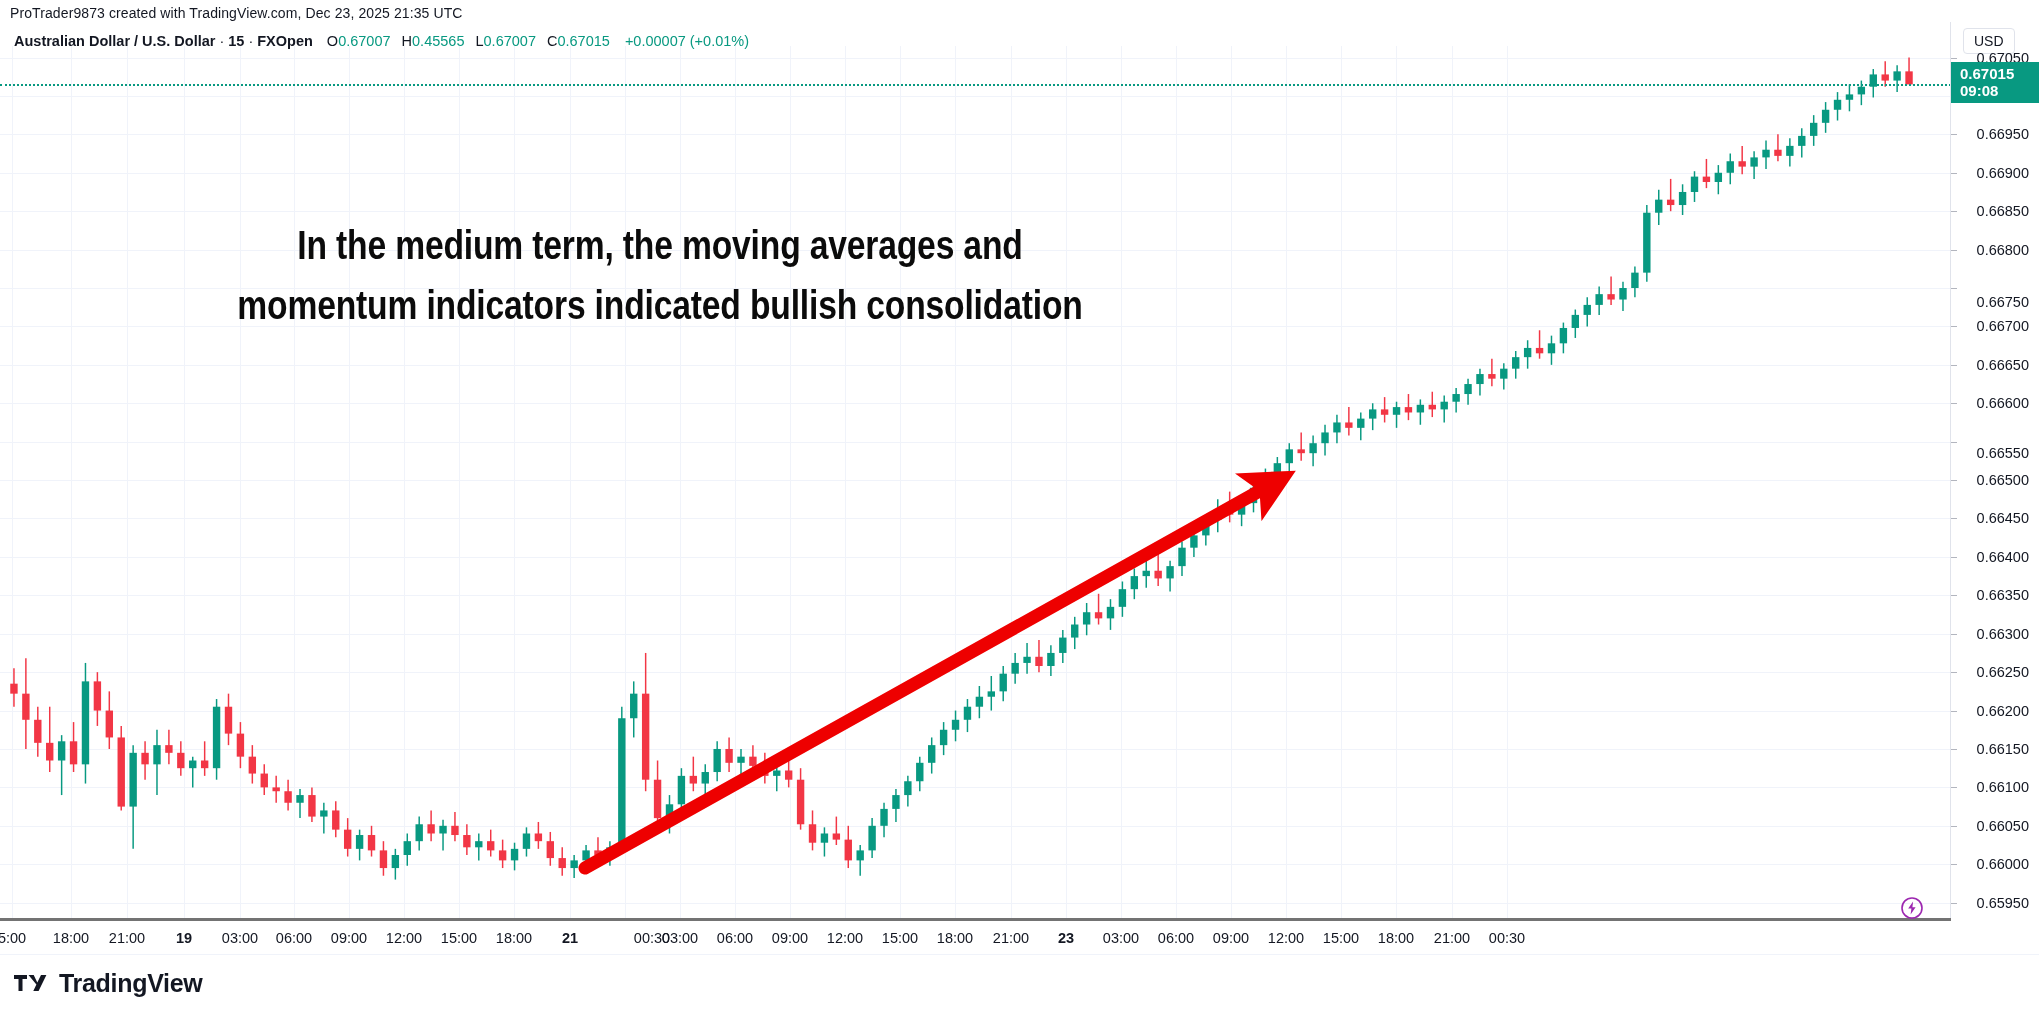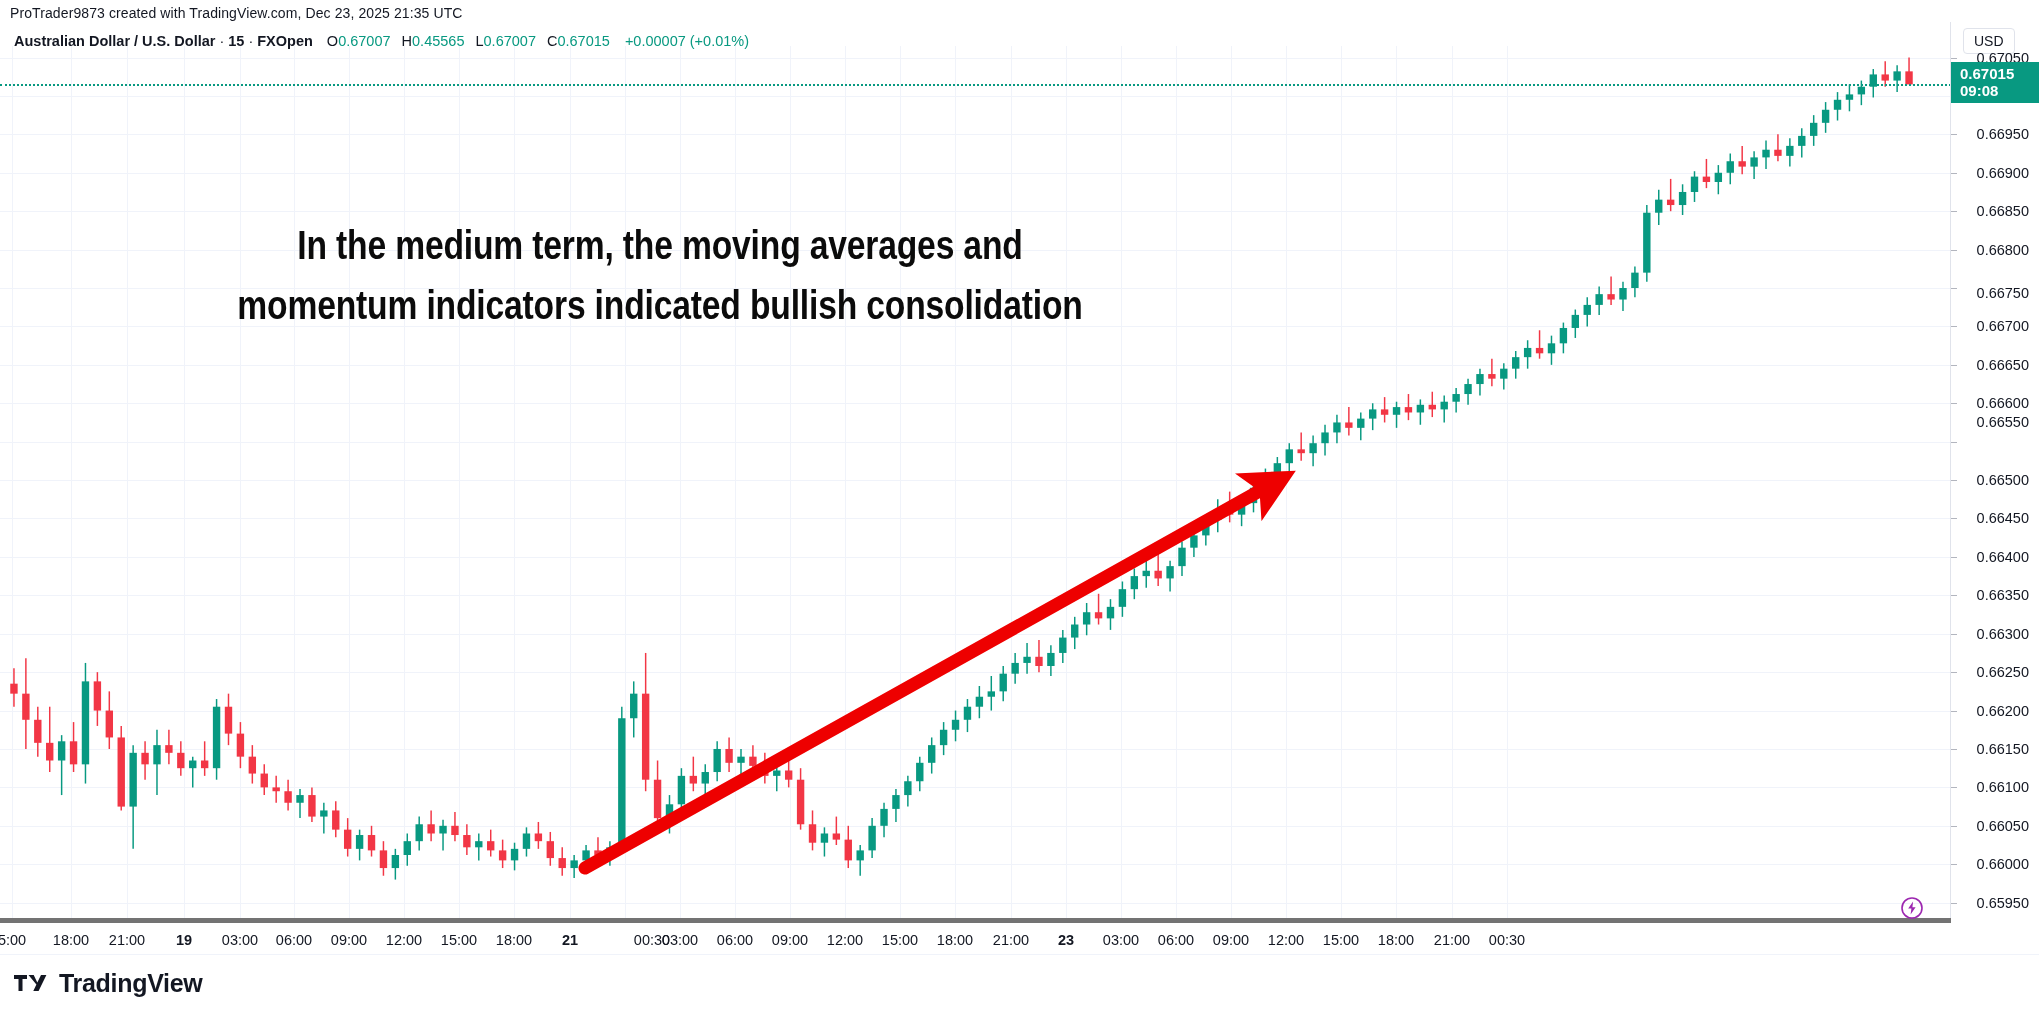--- a/index.html
+++ b/index.html
@@ -82,21 +82,21 @@
     box-sizing:border-box;
   }
   .price-badge .p{display:block;padding-left:9px;line-height:17px;}
   .price-badge .t{display:block;padding-left:9px;line-height:17px;font-weight:bold;}
 
   
   .time-axis{
     position:absolute;left:0;top:918px;
     width:1951px;height:36px;
     background:#fff;
-    border-top:5px solid #737373;
+    border-top:3px solid #737373;
   }
   .time-axis .tlabel{
     position:absolute;top:9px;
     font-size:14.5px;color:#131722;
     transform:translateX(-50%);
     white-space:nowrap;
   }
   .time-axis .tlabel.bold{font-weight:bold;}
 
   
@@ -555,29 +555,29 @@
         <div class="tick" style="top: 35.5242px;">0.67050</div>
         <div class="tickmark" style="top: 35.5242px;"></div>
         <div class="tick" style="top: 112.352px;">0.66950</div>
         <div class="tickmark" style="top: 112.352px;"></div>
         <div class="tick" style="top: 150.767px; margin-left: 12px;">0.66900</div>
         <div class="tickmark" style="top: 150.767px;"></div>
         <div class="tick" style="top: 189.181px;">0.66850</div>
         <div class="tickmark" style="top: 189.181px;"></div>
         <div class="tick" style="top: 227.595px;">0.66800</div>
         <div class="tickmark" style="top: 227.595px;"></div>
-        <div class="tick" style="top: 271px;">0.66750</div>
+        <div class="tick" style="top: 280px;">0.66750</div>
         <div class="tickmark" style="top: 266.009px;"></div>
         <div class="tick" style="top: 304.423px;">0.66700</div>
         <div class="tickmark" style="top: 304.423px;"></div>
         <div class="tick" style="top: 342.837px;">0.66650</div>
         <div class="tickmark" style="top: 342.837px;"></div>
         <div class="tick" style="top: 381.251px;">0.66600</div>
         <div class="tickmark" style="top: 381.251px;"></div>
-        <div class="tick" style="top: 400px;">0.66550</div>
+        <div class="tick" style="top: 431px;">0.66550</div>
         <div class="tickmark" style="top: 419.665px;"></div>
         <div class="tick" style="top: 458.079px;">0.66500</div>
         <div class="tickmark" style="top: 458.079px;"></div>
         <div class="tick" style="top: 496.493px;">0.66450</div>
         <div class="tickmark" style="top: 496.493px;"></div>
         <div class="tick" style="top: 534.907px;">0.66400</div>
         <div class="tickmark" style="top: 534.907px;"></div>
         <div class="tick" style="top: 573.322px;">0.66350</div>
         <div class="tickmark" style="top: 573.322px;"></div>
         <div class="tick" style="top: 611.736px;">0.66300</div>

